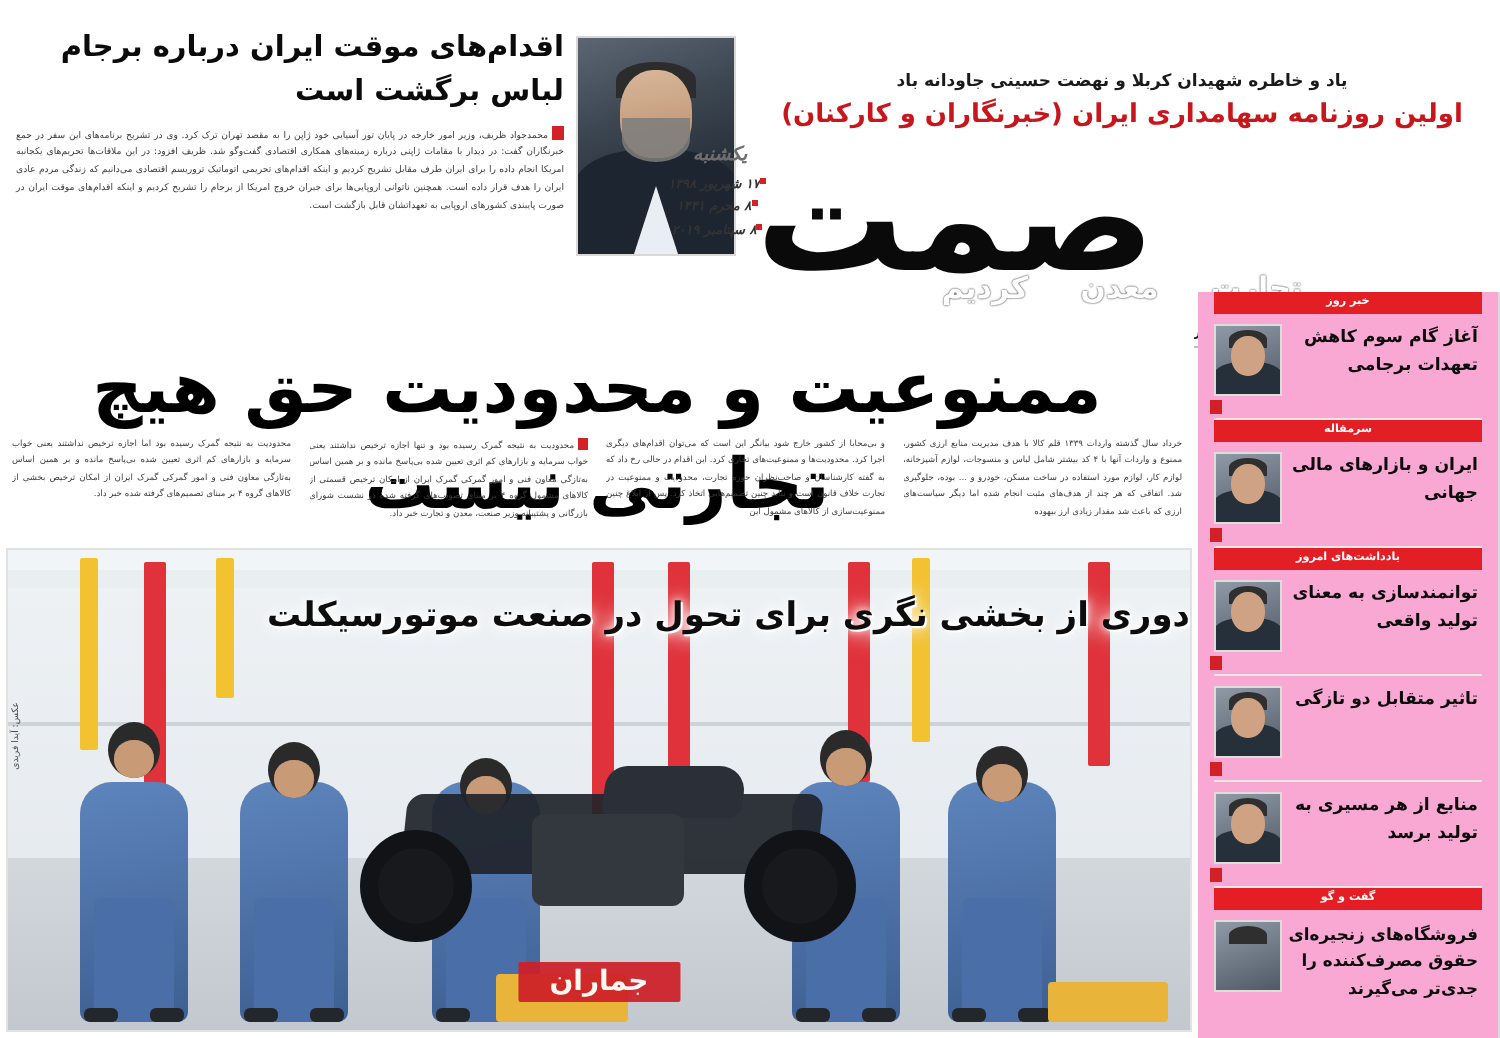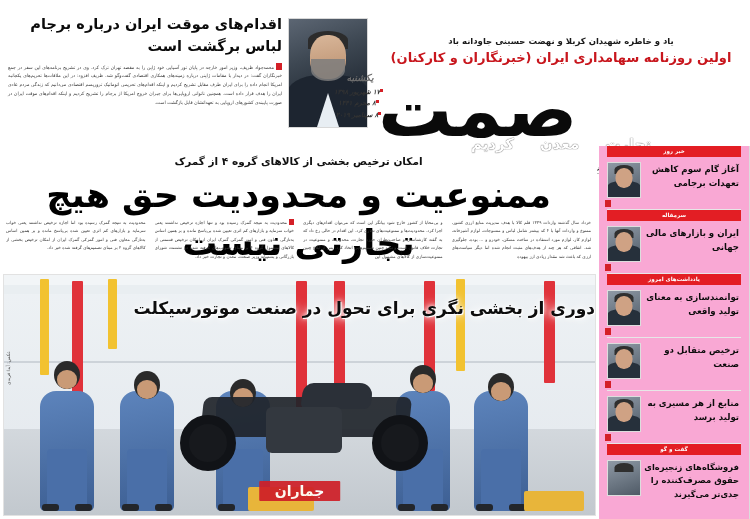--- a/index.html
+++ b/index.html
@@ -278,21 +278,20 @@
           <span>تجارت</span>
           <span>معدن</span>
           <span>کردیم</span>
         </div>
       </div>
       <div class="mh-info">سال سی‌ویکم دوره جدید شماره ۱۳۶۶ • پیاپی ۲۶۸۴ • ۱۶ صفحه • قیمت: ۲۰۰۰ تومان</div>
     </div>
   </div>
 
   <div class="lead">
-    <div class="lead-kicker">امکان ترخیص بخشی از کالاهای گروه ۴ از گمرک</div>
     <div class="lead-head">ممنوعیت و محدودیت حق هیچ تجارتی نیست</div>
     <div class="lead-cols">
       <div class="lead-col"><span>خرداد سال گذشته واردات ۱۳۳۹ قلم کالا با هدف مدیریت منابع ارزی کشور، ممنوع و واردات آنها با ۴ کد بیشتر شامل لباس و منسوجات، لوازم آشپزخانه، لوازم کار، لوازم مورد استفاده در ساخت مسکن، خودرو و ... بوده، جلوگیری شد. اتفاقی که هر چند از هدف‌های مثبت انجام شده اما دیگر سیاست‌های ارزی که باعث شد مقدار زیادی ارز بیهوده</span></div>
       <div class="lead-col"><span>و بی‌محابا از کشور خارج شود بیانگر این است که می‌توان اقدام‌های دیگری اجرا کرد. محدودیت‌ها و ممنوعیت‌های تجاری کرد. این اقدام در حالی رخ داد که به گفته کارشناسان و صاحب‌نظران حوزه تجارت، محدودیت و ممنوعیت در تجارت خلاف قانون است و نباید چنین تصمیم‌هایی اتخاذ کرد. پس از ابلاغ چنین ممنوعیت‌سازی از کالاهای مشمول این</span></div>
       <div class="lead-col"><span class="tl-marker"></span><span>محدودیت به نتیجه گمرک رسیده بود و تنها اجازه ترخیص نداشتند یعنی خواب سرمایه و بازارهای کم اثری تعیین شده بی‌پاسخ مانده و بر همین اساس به‌تازگی معاون فنی و امور گمرکی گمرک ایران از امکان ترخیص قسمتی از کالاهای مشمول گروه ۴ بر مبنای تصویب‌های گرفته شده در نشست شورای بازرگانی و پشتیبانه وزیر صنعت، معدن و تجارت خبر داد.</span></div>
       <div class="lead-col"><span>محدودیت به نتیجه گمرک رسیده بود اما اجازه ترخیص نداشتند یعنی خواب سرمایه و بازارهای کم اثری تعیین شده بی‌پاسخ مانده و بر همین اساس به‌تازگی معاون فنی و امور گمرکی گمرک ایران از امکان ترخیص بخشی از کالاهای گروه ۴ بر مبنای تصمیم‌های گرفته شده خبر داد.</span></div>
     </div>
   </div>
 
   <div class="photo-main">
@@ -400,21 +399,21 @@
         </div>
       <div class="sb-title">توانمندسازی به معنای تولید واقعی</div>
       <div class="sb-mark"></div>
     </div>
     <div class="sb-item">
       <div class="sb-thumb">
           <div class="t-body"></div>
           <div class="t-hair"></div>
           <div class="t-face"></div>
         </div>
-      <div class="sb-title">ترخیص متقابل دو صنعت</div>
+      <div class="sb-title">تاثیر متقابل دو تازگی</div>
       <div class="sb-mark"></div>
     </div>
     <div class="sb-item">
       <div class="sb-thumb">
           <div class="t-body"></div>
           <div class="t-hair"></div>
           <div class="t-face"></div>
         </div>
       <div class="sb-title">منابع از هر مسیری به تولید برسد</div>
       <div class="sb-mark"></div>

